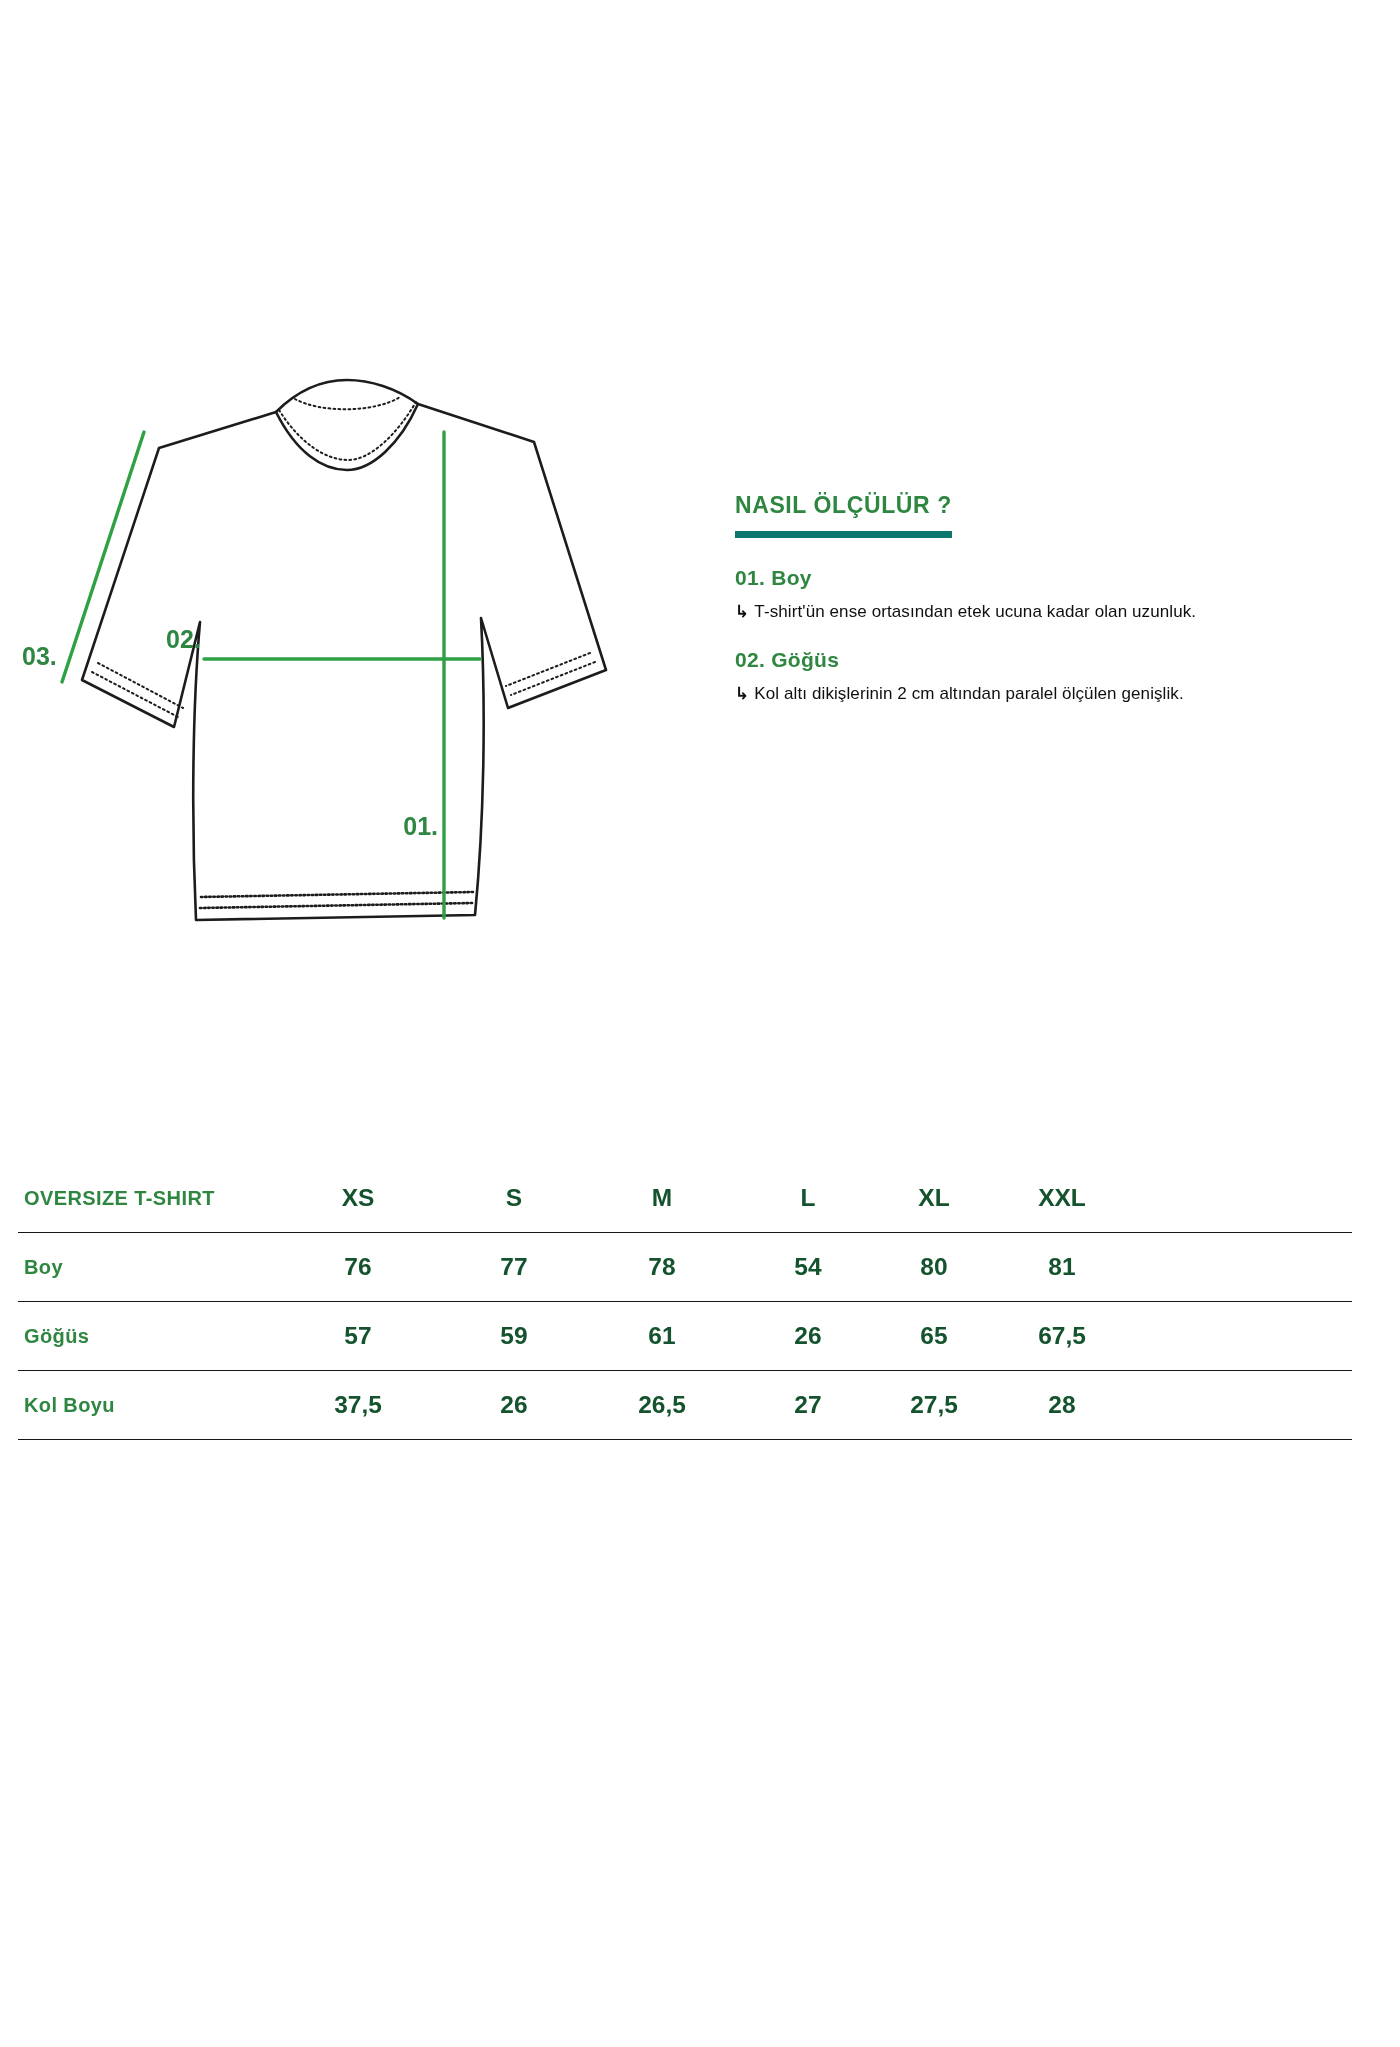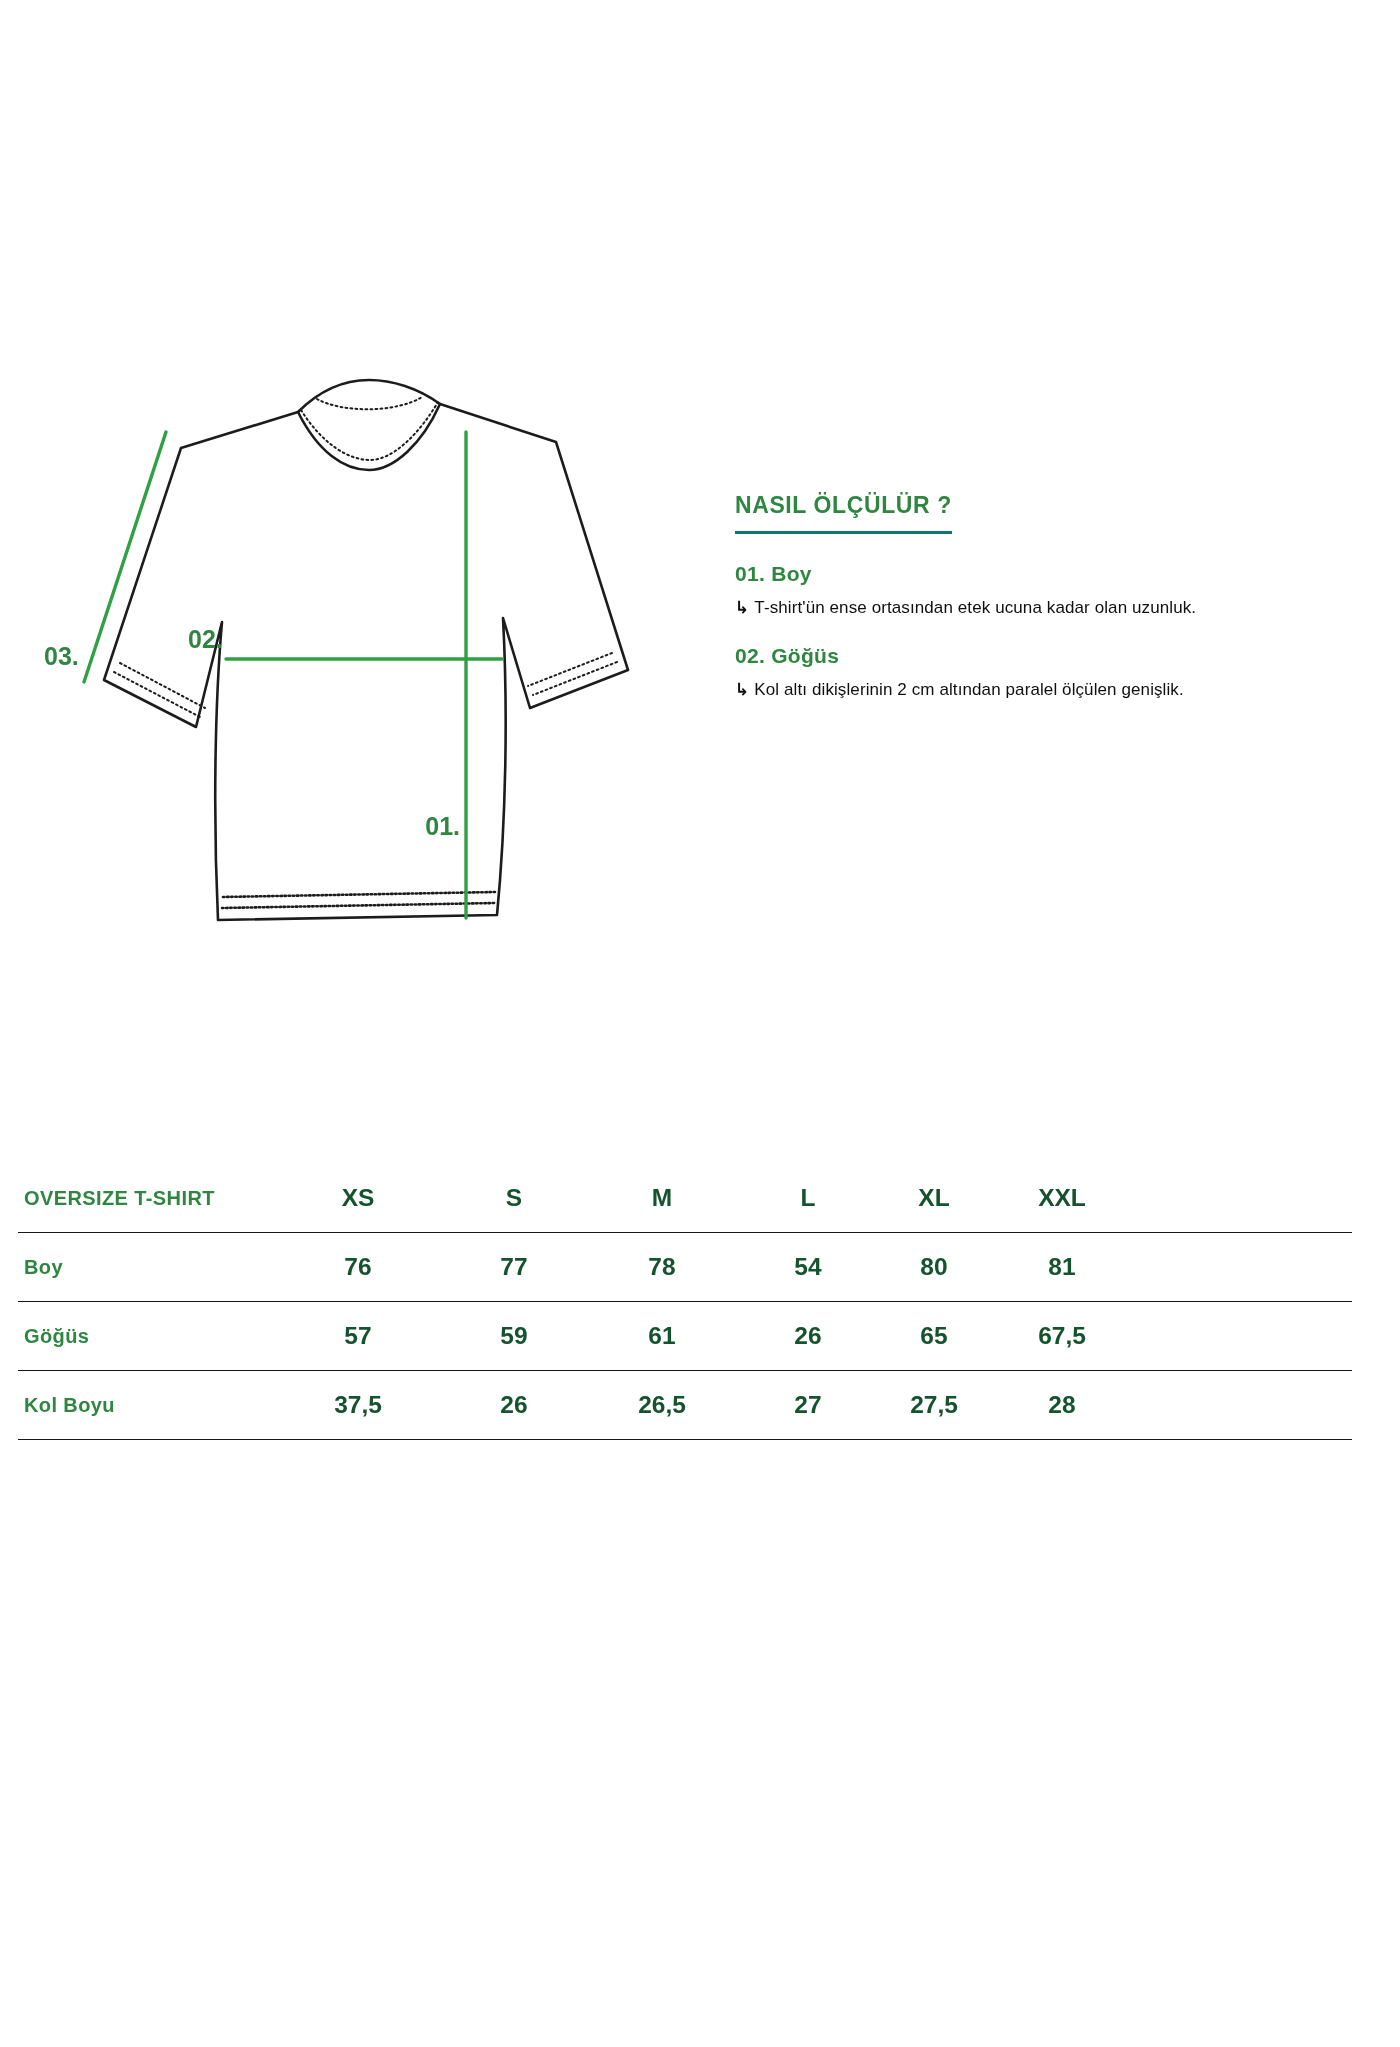--- a/index.html
+++ b/index.html
@@ -3,34 +3,34 @@
 <meta charset="utf-8">
 <style>
   * { margin:0; padding:0; box-sizing:border-box; }
   html,body { background:#ffffff; }
   .page {
     position:relative; width:1400px; height:2047px; background:#ffffff;
     font-family:"Liberation Sans","DejaVu Sans",sans-serif; color:#161616; overflow:hidden;
   }
 
   
-  .diagram { position:absolute; left:36px; top:370px; width:630px; height:600px; }
+  .diagram { position:absolute; left:14px; top:370px; width:630px; height:600px; }
   .tshirt-svg { width:100%; height:100%; display:block; }
   .outline { fill:#ffffff; stroke:#1c1c1c; stroke-width:2.6; stroke-linejoin:round; stroke-linecap:round; }
   .neck { fill:none; stroke:#1c1c1c; stroke-width:2.6; stroke-linecap:round; }
   .stitch { fill:none; stroke:#1c1c1c; stroke-width:2; stroke-dasharray:1.8 3.2; stroke-linecap:round; }
   .stitch.dense { stroke-width:2.6; stroke-dasharray:1.5 2.6; }
   .mline { stroke:#2fa044; stroke-width:3.4; stroke-linecap:round; }
   .svg-label { font-family:"Liberation Sans","DejaVu Sans",sans-serif; font-size:25px; font-weight:700; fill:#2e8641; }
 
   
   .howto { position:absolute; left:735px; top:492px; width:630px; }
   .howto-title {
     display:inline-block; color:#2e8641; font-size:23px; font-weight:700;
-    letter-spacing:0.6px; padding-bottom:12px; border-bottom:3px solid #0f766e;
+    letter-spacing:0.6px; padding-bottom:12px; border-bottom:7px solid #0f766e;
   }
   .howto-sections { margin-top:28px; }
   .howto-section { margin-bottom:26px; }
   .howto-heading { color:#2e8641; font-size:21px; font-weight:700; letter-spacing:0.3px; margin-bottom:11px; }
   .howto-desc { color:#101010; font-size:17px; letter-spacing:0.1px; }
   .howto-desc .arrow { font-weight:700; margin-right:5px; }
 
   
   .size-table { position:absolute; left:18px; top:1164px; width:1334px; }
   .t-row {

